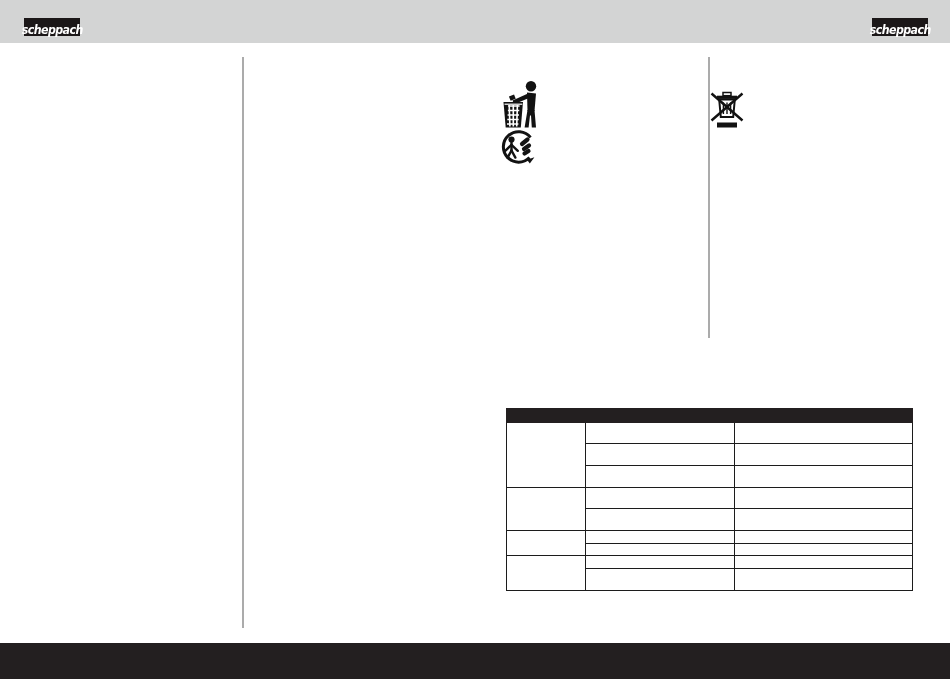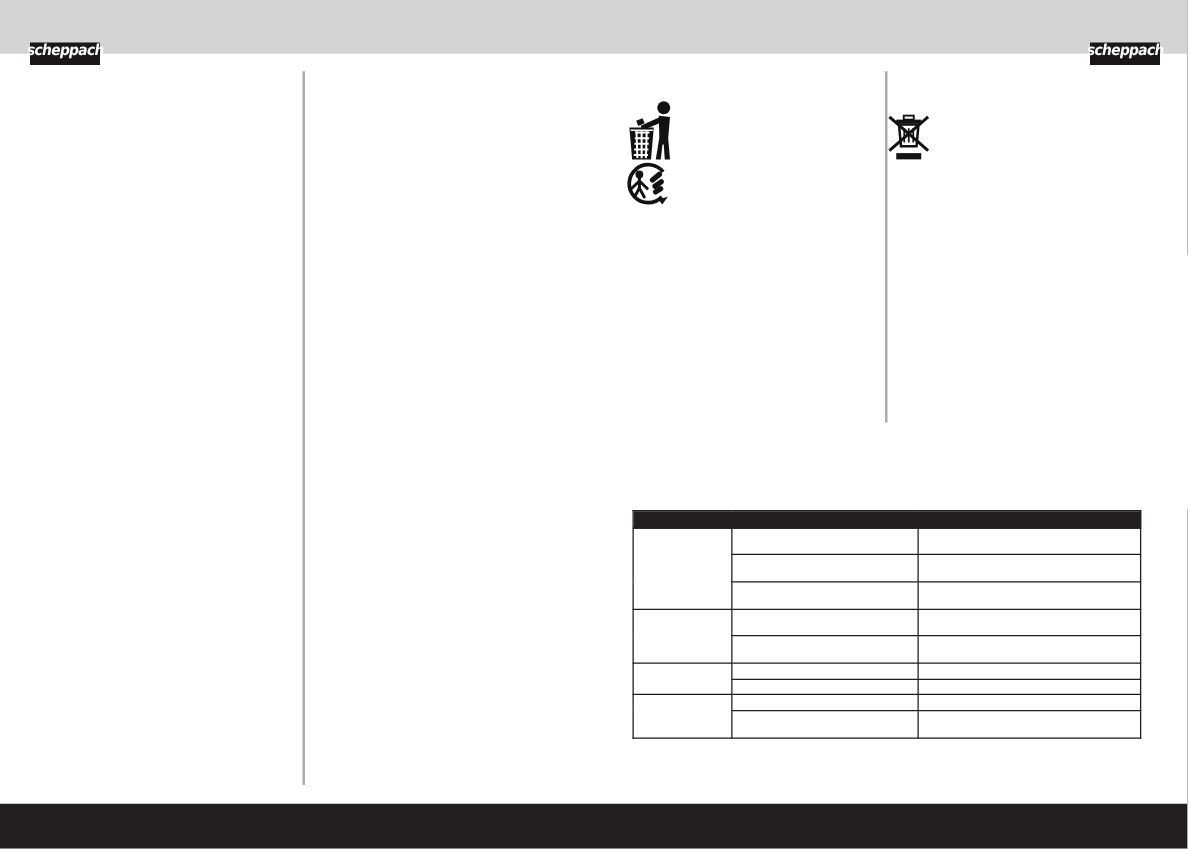--- a/index.html
+++ b/index.html
@@ -4,22 +4,22 @@
 <style>
   html,body { margin:0; padding:0; background:#888; }
   .page {
     position:relative; width:950px; height:679px;
     background:#ffffff; overflow:hidden; margin:0 auto;
     font-family:"DejaVu Sans","Liberation Sans",sans-serif;
   }
   
   .top-band { position:absolute; left:0; top:0; width:950px; height:43px; background:#d3d4d4; }
   .logo {
-    position:absolute; top:34px; width:56px; height:18px;
-    background:#1b1718; color:#fff; display:flex; align-items:flex-start; justify-content:center;
+    position:absolute; top:18px; width:56px; height:18px;
+    background:#1b1718; color:#fff; display:flex; align-items:flex-end; justify-content:center;
   }
   .logo span {
     font-size:12px; font-weight:700; font-style:italic; letter-spacing:-0.6px;
     transform:scaleX(0.92); white-space:nowrap; line-height:1;
   }
   .logo-left  { left:24px; }
   .logo-right { left:872px; }
   
   .rule-v { position:absolute; width:2px; background:#ababab; }
   .rule-left  { left:242px; top:57px; height:571px; }

